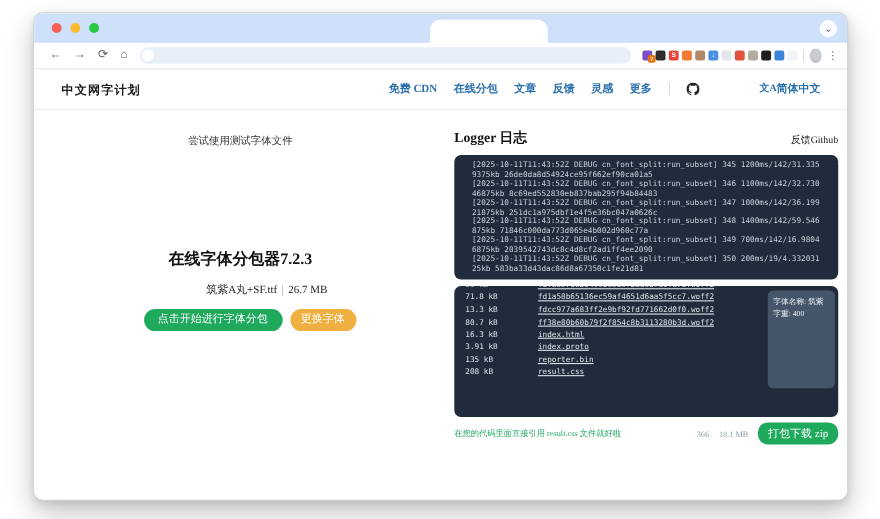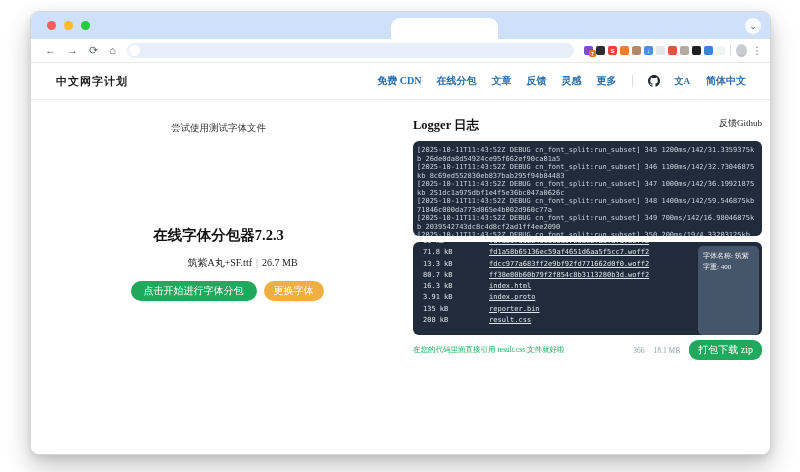--- a/index.html
+++ b/index.html
@@ -40,48 +40,48 @@
   .dots{color:#5f6368;font-size:10px;margin-left:5px;}
 
   
   .siteheader{height:38px;border-top:1px solid #e8e8e8;border-bottom:1px solid #ededed;
       display:flex;align-items:center;justify-content:space-between;padding:0 24px 0 25px;background:#fff;}
   .site-title{font-size:11px;font-weight:bold;color:#1d1d1f;letter-spacing:1px;}
   .nav{display:flex;align-items:center;gap:15px;}
   .nav a{font-size:10px;color:var(--blue);text-decoration:none;font-weight:bold;white-space:nowrap;}
   .nav-sep{width:1px;height:12px;background:#d7dde3;}
   .gh{width:12px;height:12px;fill:#24292f;display:block;}
-  .lang{display:flex;align-items:center;gap:16px;}
+  .lang{display:flex;align-items:flex-start;gap:0;margin-left:40px;}
   .translate{font-size:9px;color:var(--blue);font-weight:bold;}
 
   
   .main{display:flex;height:355px;background:#fff;}
   .left{width:375px;position:relative;text-align:center;}
   .try-link{position:absolute;top:22px;left:0;right:0;font-size:9.5px;color:#333;}
   .app-title{position:absolute;top:126px;left:0;right:0;font-size:14.5px;font-weight:bold;color:#111;}
   .file-line{position:absolute;top:156px;left:0;right:0;font-size:10px;color:#222;margin-left:48px;}
   .file-line .sep{color:#999;margin:0 4px;}
   .btn-row{position:absolute;top:181px;left:0;right:0;display:flex;justify-content:center;gap:7px;margin-left:17px;}
   .btn{border:none;color:#fff;font-size:10px;font-family:"Liberation Serif",serif;
        border-radius:10px;padding:4px 13px;line-height:1.2;}
   .btn.start{background:var(--green);}
   .btn.change{background:var(--yellow);padding:4px 10px;}
 
   .right{flex:1;padding:17px 8px 0 7px;}
-  .panel-hd{display:flex;justify-content:space-between;align-items:flex-start;}
+  .panel-hd{display:flex;justify-content:space-between;align-items:flex-end;}
   .panel-title{font-size:12.5px;font-weight:bold;color:#111;}
   .feedback{font-size:9px;color:#222;}
 
-  .console{margin-top:7px;height:95px;background:var(--dark);border-radius:6px;
-      padding:5px 4px;overflow:hidden;}
+  .console{margin-top:7px;height:113px;background:var(--dark);border-radius:6px;
+      padding:5px 16px;overflow:hidden;}
   .log-line{font:7px/8.5px "DejaVu Sans Mono",monospace;color:#c9d2dc;
       word-break:break-all;white-space:normal;}
 
   .out-title{margin-top:11px;}
-  .outpanel{margin-top:6px;height:93px;background:var(--dark);border-radius:6px;
+  .outpanel{margin-top:6px;height:119px;background:var(--dark);border-radius:6px;
       overflow:hidden;position:relative;padding:0 0 0 10px;}
   .file-list{margin-top:-6px;}
   .file-row{display:flex;font:7px/11.3px "DejaVu Sans Mono",monospace;color:#dde3ea;}
   .file-row .fsize{width:66px;}
   .file-row .fname{flex:1;text-decoration:underline;}
   .infobox{position:absolute;top:4px;right:3px;width:61px;height:89px;background:var(--slate);
       border-radius:5px;padding:5px 5px;}
   .info-line{font-size:7px;line-height:11px;color:#eef2f6;white-space:nowrap;}
 
   .outfooter{margin-top:5px;display:flex;align-items:center;justify-content:space-between;}

